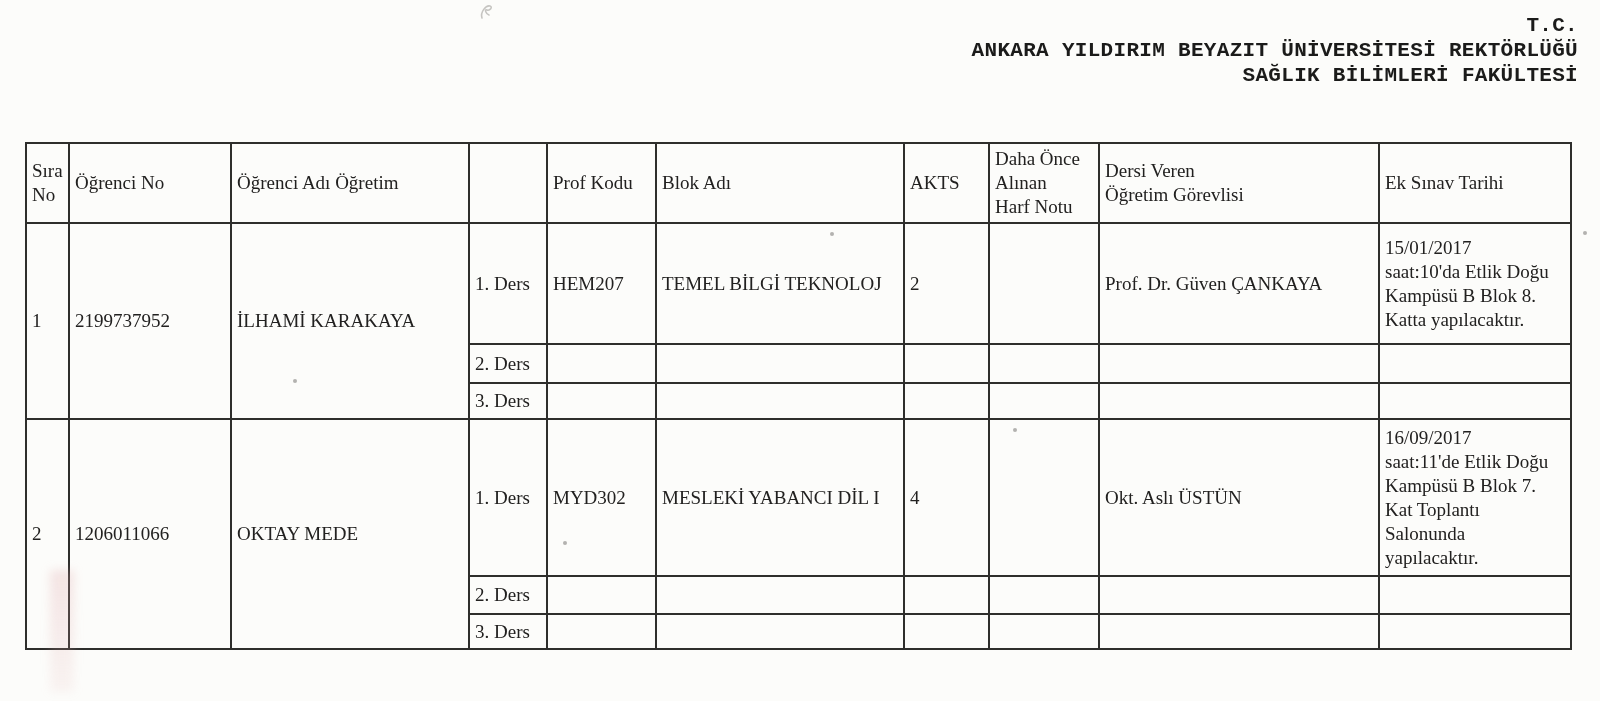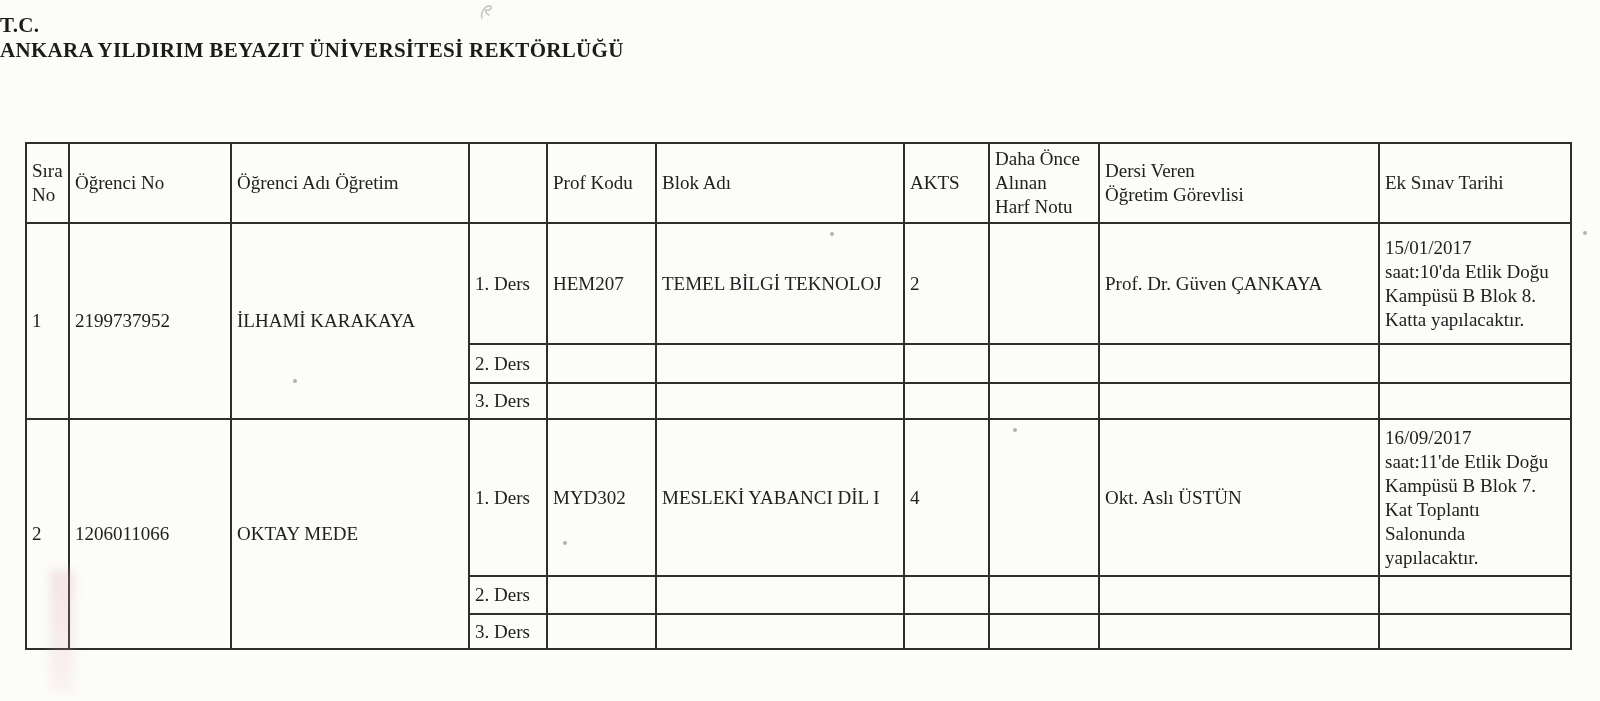--- a/index.html
+++ b/index.html
@@ -9,24 +9,25 @@
     font-family: "Liberation Serif", serif;
     color: #1e1e1d;
     position: relative;
     overflow: hidden;
   }
   .page { position: absolute; inset: 0; }
 
   
   .doc-header {
     position: absolute; top: 13px; left: 0; width: 1578px;
-    text-align: left; font-weight: bold;
+    text-align: right; font-weight: bold;
     font-size: 21px; line-height: 25px;
     letter-spacing: 0.3px;
     color: #1b1b1a;
+    font-family: Liberation Mono, monospace;
   }
 
   
   table.exam {
     position: absolute; left: 25px; top: 142px;
     width: 1545px;
     border-collapse: collapse;
     table-layout: fixed;
   }
   table.exam th, table.exam td {
@@ -74,20 +75,21 @@
 
   <div class="squiggle">
     <svg width="18" height="20" viewBox="0 0 18 20">
       <path d="M4,16 C2,10 8,3 12,4 C15,5 12,9 9,8 C6,7 8,12 11,13" fill="none" stroke="#9a9894" stroke-width="1.6" stroke-linecap="round"></path>
     </svg>
   </div>
 
   <div class="doc-header">
     <div>T.C.</div>
     <div>ANKARA YILDIRIM BEYAZIT ÜNİVERSİTESİ REKTÖRLÜĞÜ</div>
+    <div>SAĞLIK BİLİMLERİ FAKÜLTESİ</div>
   </div>
 
   <table class="exam">
     <colgroup>
       <col style="width:43px">
         <col style="width:162px">
         <col style="width:238px">
       <col style="width:78px">
         <col style="width:109px">
         <col style="width:248px">

